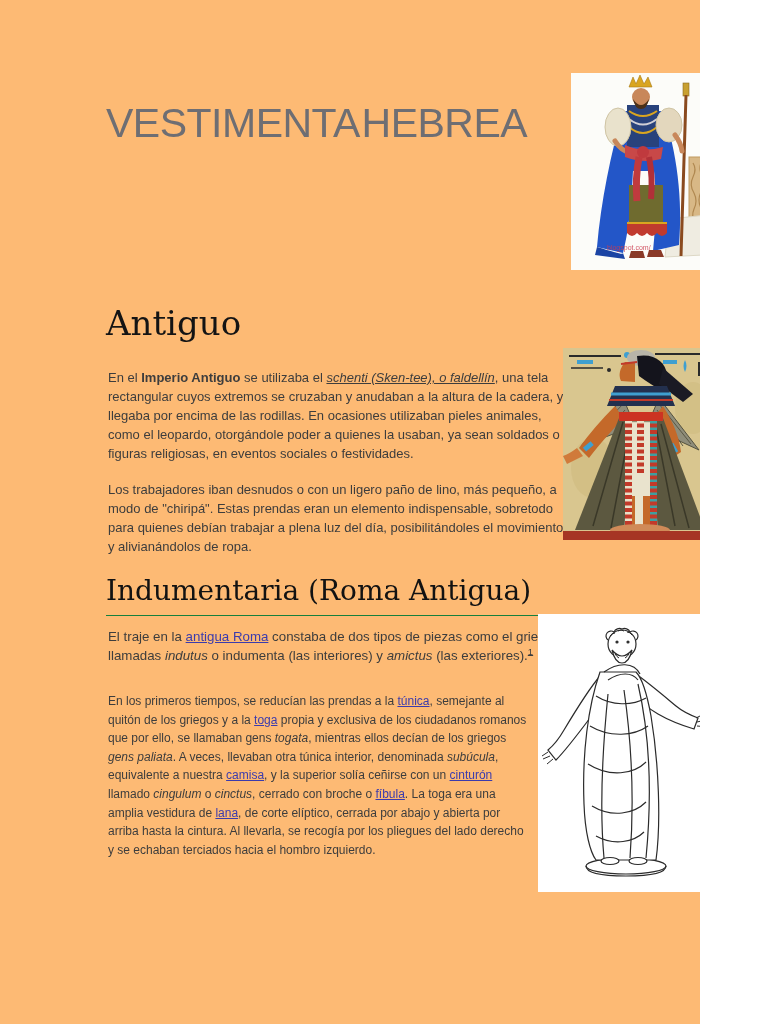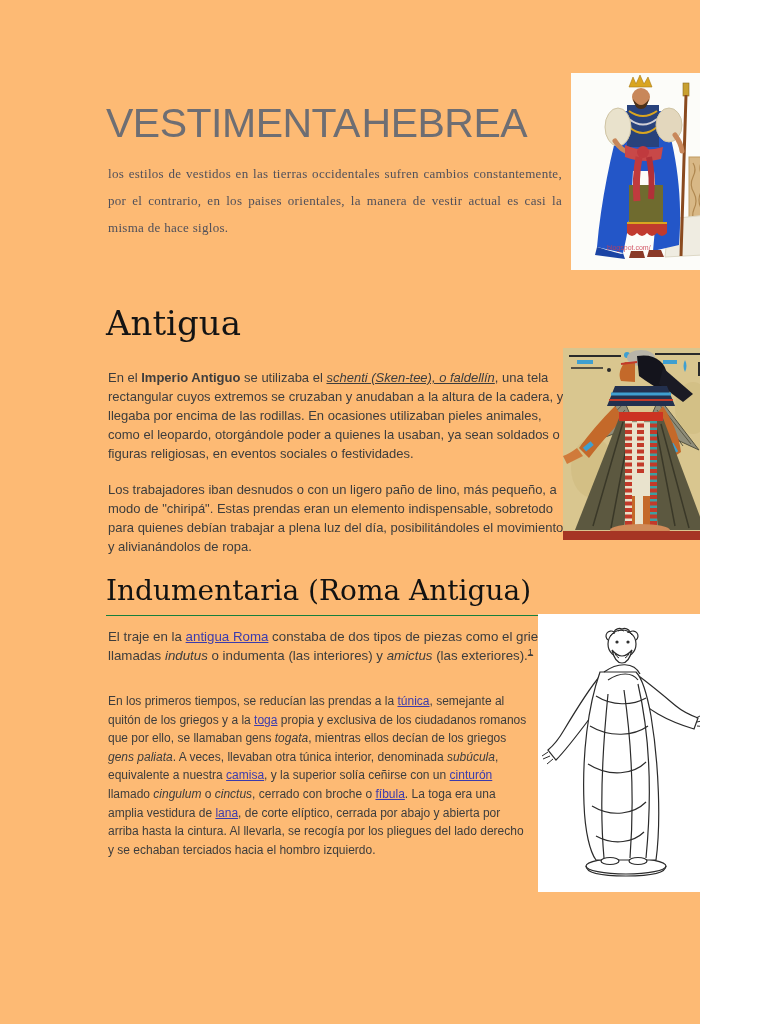--- a/index.html
+++ b/index.html
@@ -45,21 +45,20 @@
   .statue-box{left:538px;top:614px;width:186px;height:278px;background:#ffffff;}
   .img-box svg{display:block;width:100%;height:100%;}
 </style>
 </head>
 <body>
 
 <div class="page">
 
   <h1 class="doc-title">VESTIMENTA HEBREA</h1>
 
-  <p class="intro intro-1"><span class="seg-plain">los estilos de vestidos en las tierras occidentales sufren cambios constantemente, por el contrario, en los paises orientales, la manera de vestir actual es casi la misma de hace siglos.</span></p>
 
   <figure class="img-box king-box" style="margin:0;">
     <svg viewBox="0 0 196 197">
       <rect x="0" y="0" width="196" height="197" fill="#fcfcf9"></rect>
 
       <rect x="118" y="84" width="23" height="62" fill="#d8b886" stroke="#bf9a60" stroke-width="1"></rect>
       <path d="M122,90 q4,6 0,14 q-4,8 1,16 q4,8 0,16 q-3,7 1,14" stroke="#b08850" fill="none" stroke-width="1.2"></path>
       <path d="M131,88 q-4,7 0,15 q4,8 -1,16 q-4,8 0,16 q3,7 -1,13" stroke="#b08850" fill="none" stroke-width="1.2"></path>
 
       <path d="M98,146 L146,141 L151,181 L94,184 Z" fill="#efece1" stroke="#ddd8c6"></path>
@@ -93,21 +92,21 @@
       <path d="M62,26 q8,12 16,0 q-2,10 -8,10 q-6,0 -8,-10 Z" fill="#4a3018"></path>
       <path d="M58,14 l4,-10 3,7 4,-9 4,9 4,-7 4,10 Z" fill="#d9a520" stroke="#a87814" stroke-width="0.6"></path>
 
       <path d="M60,178 h12 l2,7 h-16 Z" fill="#8a3a28"></path>
       <path d="M78,177 h12 l3,7 h-17 Z" fill="#8a3a28"></path>
 
       <text x="36" y="177" font-size="7" fill="#cc3b4e" opacity="0.85">blogspot.com/</text>
     </svg>
   </figure>
 
-  <h2 class="h-egipto">Antigua</h2>
+  <h2 class="h-egipto">Antiguo</h2>
 
   <p class="body-p egipto-p1"><span class="seg-plain">En el </span><span class="seg-b">Imperio Antiguo</span><span class="seg-plain"> se utilizaba el </span><span class="seg-iu">schenti (Sken-tee), o faldellín</span><span class="seg-plain">, una tela rectangular cuyos extremos se cruzaban y anudaban a la altura de la cadera, y llegaba por encima de las rodillas. En ocasiones utilizaban pieles animales, como el leopardo, otorgándole poder a quienes la usaban, ya sean soldados o figuras religiosas, en eventos sociales o festividades.</span></p>
   <p class="body-p egipto-p2"><span class="seg-plain">Los trabajadores iban desnudos o con un ligero paño de lino, más pequeño, a modo de "chiripá". Estas prendas eran un elemento indispensable, sobretodo para quienes debían trabajar a plena luz del día, posibilitándoles el movimiento y alivianándolos de ropa.</span></p>
 
   <figure class="img-box egypt-box" style="margin:0;">
     <svg viewBox="0 0 154 192">
       <rect x="0" y="0" width="154" height="192" fill="#d9c68f"></rect>
       <ellipse cx="30" cy="120" rx="22" ry="30" fill="#cdb97e" opacity="0.55"></ellipse>
       <ellipse cx="130" cy="60" rx="18" ry="26" fill="#cdb97e" opacity="0.5"></ellipse>
 

